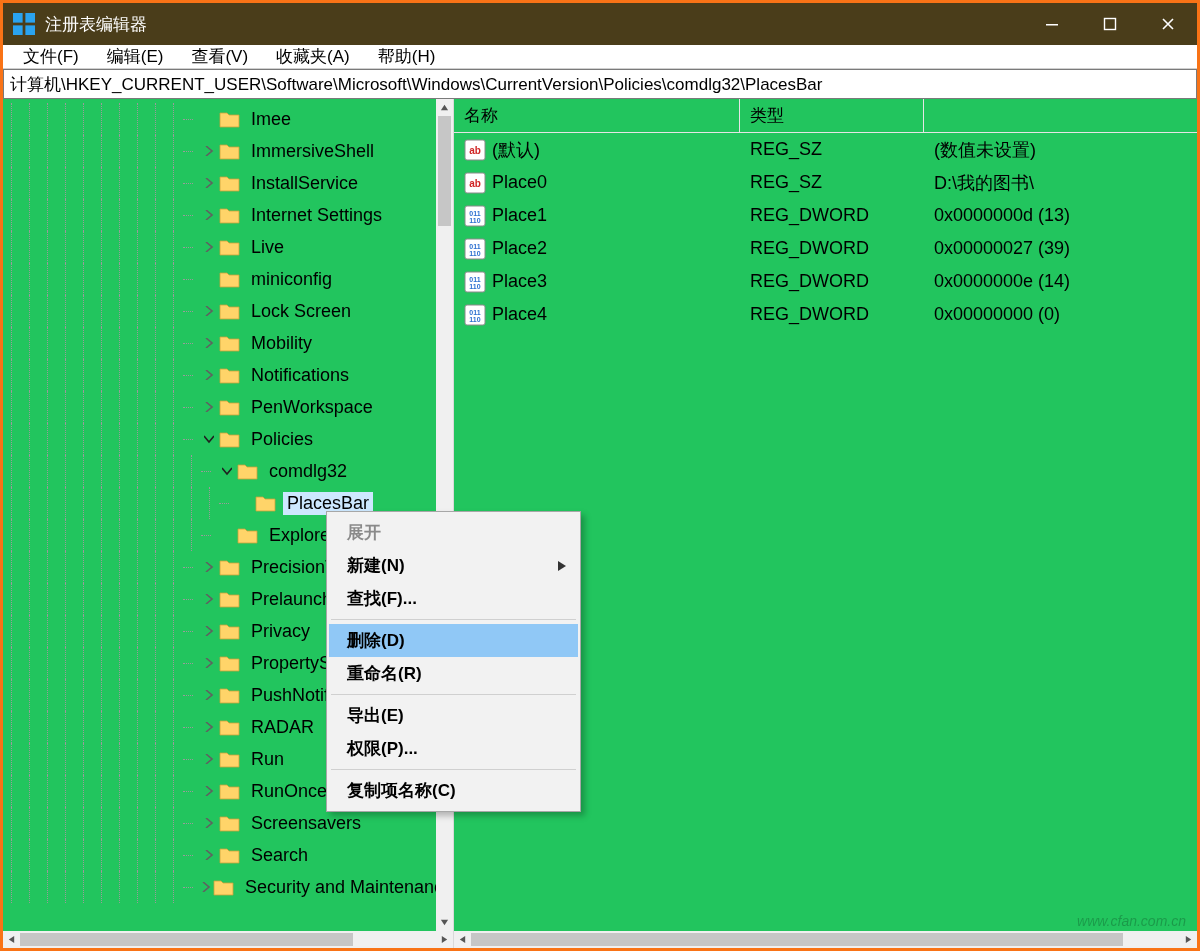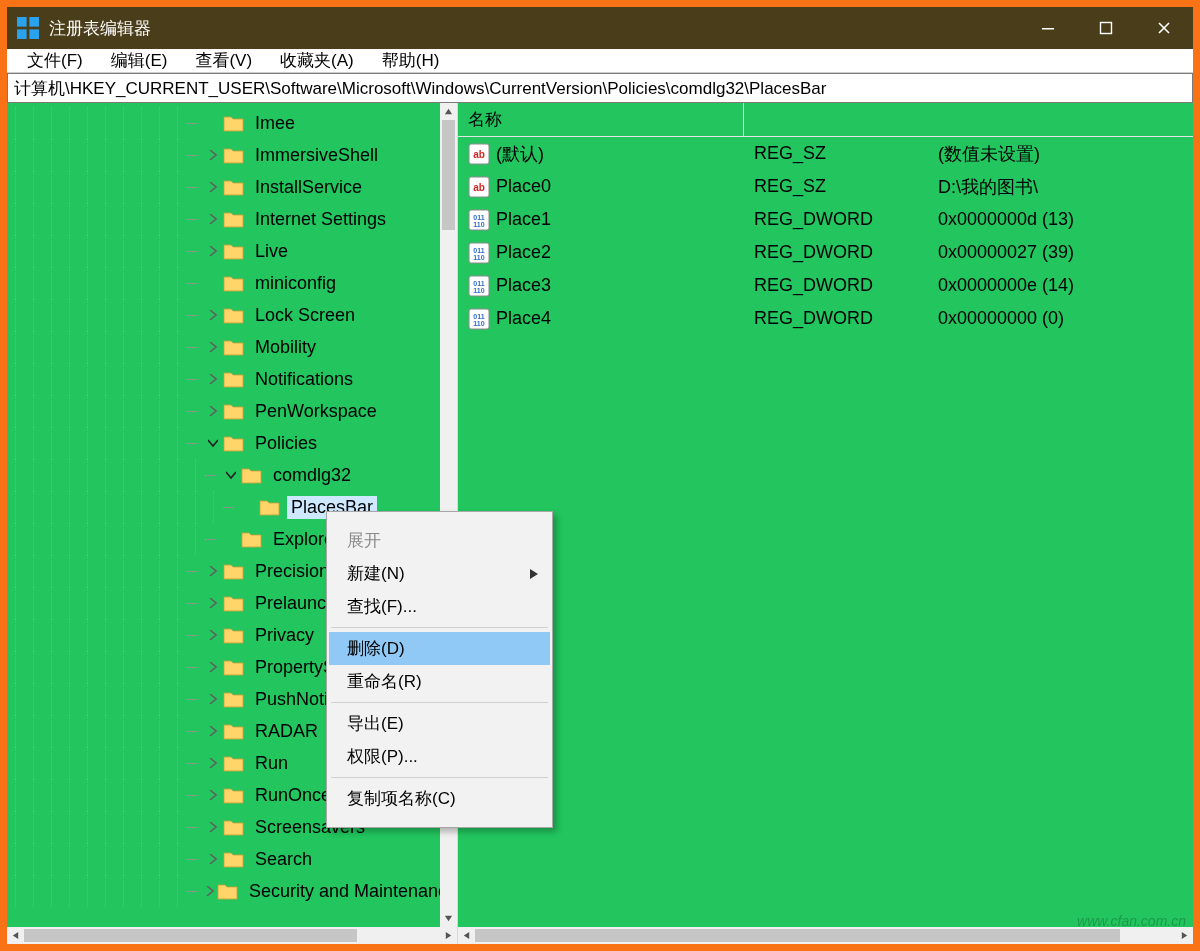--- a/index.html
+++ b/index.html
@@ -1,17 +1,17 @@
 <!DOCTYPE html>
 <html><head>
 <meta charset="utf-8">
 <style>
   * { box-sizing: border-box; margin: 0; padding: 0; font-family: "Microsoft YaHei", "Segoe UI", Arial, sans-serif; }
   html, body { width: 1200px; height: 951px; overflow: hidden; background: #fff; }
-  .window { width: 1200px; height: 951px; display: flex; flex-direction: column; border: 7px solid #f97316; }
+  .window { width: 1200px; height: 951px; display: flex; flex-direction: column; border: 3px solid #f97316; }
   .titlebar { height: 42px; background: #4a3d1a; color: #fff; display: flex; align-items: center; }
   .titlebar .app-icon { width: 22px; height: 22px; margin-left: 10px; margin-right: 10px; display: flex; align-items: center; justify-content: center; }
   .titlebar .title { font-size: 17px; flex: 0 0 auto; }
   .titlebar .spacer { flex: 1; }
   .winbtn { width: 58px; height: 42px; display: flex; align-items: center; justify-content: center; color: #fff; }
   .winbtn svg { width: 14px; height: 14px; }
   .menubar { height: 24px; border-bottom: 1px solid #d0d0d0; display: flex; align-items: center; padding: 0 6px; background: #fff; }
   .menuitem { padding: 6px 14px; font-size: 17px; }
   .addressbar { height: 30px; border: 1px solid #7a7a7a; margin: 0; display: flex; align-items: center; padding: 0 6px; font-size: 17px; background: #fff; }
   .content { flex: 1; display: flex; min-height: 0; background: #22c55e; }
@@ -43,21 +43,21 @@
   .list-scroll { position: absolute; inset: 0 0 17px 0; overflow: hidden; }
   .list-header { height: 34px; display: flex; align-items: center; font-size: 17px; border-bottom: 1px solid #e5e5e5; }
   .list-header .col { padding: 0 10px; border-right: 1px solid #e5e5e5; height: 100%; display: flex; align-items: center; }
   .col-name { width: 286px; }
   .col-type { width: 184px; }
   .col-data { flex: 1; }
   .list-rows { }
   .list-row { height: 33px; display: flex; align-items: center; font-size: 18px; }
   .list-row .cell { padding: 0 10px; display: flex; align-items: center; height: 100%; }
   .list-row .val-icon { width: 22px; height: 22px; margin-right: 6px; flex: 0 0 auto; }
-  .ctxmenu { position: absolute; left: 326px; top: 511px; width: 227px; background: #f2f2f2; border: 1px solid #a7a7a7; box-shadow: 4px 4px 6px rgba(0,0,0,.25); padding: 12px 2px; z-index: 50; }
+  .ctxmenu { position: absolute; left: 326px; top: 511px; width: 255px; background: #f2f2f2; border: 1px solid #a7a7a7; box-shadow: 4px 4px 6px rgba(0,0,0,.25); padding: 4px 2px; z-index: 50; font-weight: bold; }
   .ctxmenu .mi { height: 33px; display: flex; align-items: center; padding: 0 30px 0 18px; font-size: 17px; position: relative; }
   .ctxmenu .mi.disabled { color: #8a8a8a; }
   .ctxmenu .mi.highlight { background: #90c8f6; }
   .ctxmenu .sep { height: 1px; background: #d0d0d0; margin: 4px 2px; }
   .ctxmenu .mi .arrow { position: absolute; right: 12px; top: 50%; transform: translateY(-50%); }
   .ctxmenu .mi .arrow svg { width: 8px; height: 10px; fill: #333; }
   .watermark { position: absolute; right: 14px; bottom: 22px; font-size: 14px; color: rgba(0,0,0,.22); font-style: italic; z-index: 60; }
   
   .folder svg, .val-icon svg, .app-icon svg { display: block; }
 </style>
@@ -727,20 +727,21 @@
               <path d="M2 1 L8 5 L2 9 Z"></path>
             </svg>
           </div>
       </div>
     </div>
 
     <div class="list-pane">
       <div class="list-scroll">
         <div class="list-header">
           <div class="col col-name">名称</div>
+          <div class="col col-type">类型</div>
         </div>
         <div class="list-rows" id="listrows">
             <div class="list-row">
               <div class="cell col-name">
                 <span class="val-icon">
                   <svg viewBox="0 0 22 22">
                     <use href="#str-icon"></use>
                   </svg>
                 </span>
                 <span>(默认)</span>

